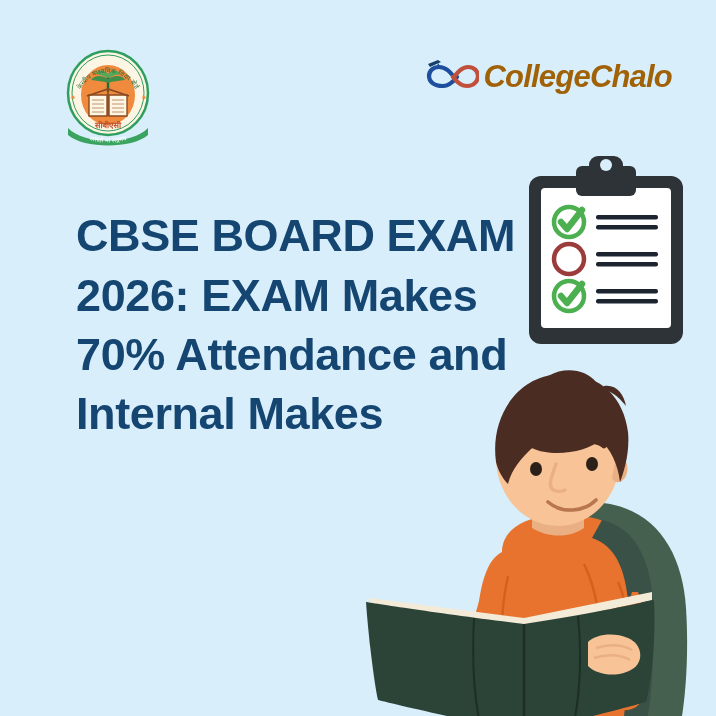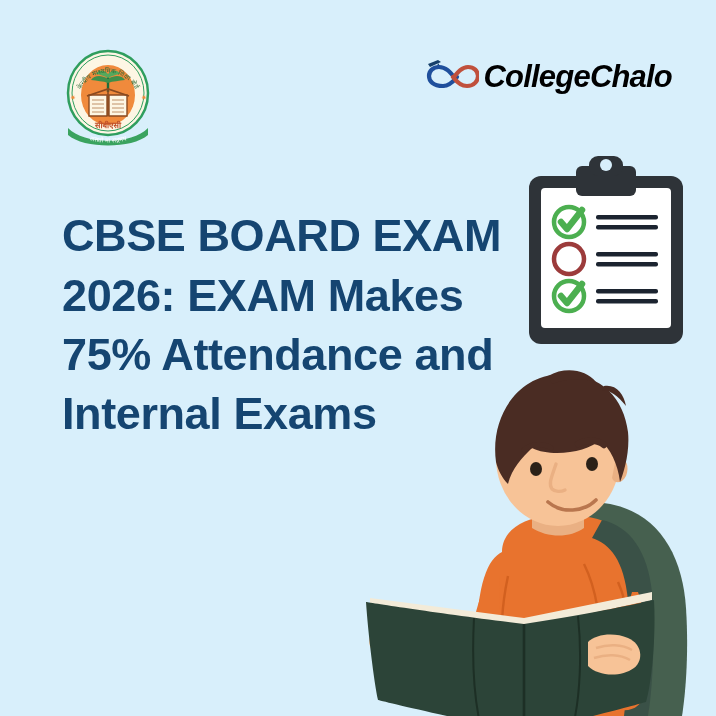--- a/index.html
+++ b/index.html
@@ -39,30 +39,30 @@
     display: flex;
     align-items: center;
     gap: 5px;
   }
   .brand-mark { width: 56px; height: 40px; display: block; flex: none; }
   .brand-text {
     font-family: "Liberation Sans", sans-serif;
     font-size: 31px;
     font-weight: bold;
     font-style: italic;
-    color: #000000;
+    color: #a16207;
     letter-spacing: -0.8px;
     line-height: 1;
     white-space: nowrap;
   }
 
   
   .headline {
     position: absolute;
-    left: 62px;
+    left: 76px;
     top: 176px;
     width: 470px;
     font-size: 45px;
     font-weight: bold;
     line-height: 1.32;
     color: #154571;
     letter-spacing: -0.4px;
     z-index: 4;
   }
   .headline .ln { display: block; white-space: nowrap; }
@@ -181,22 +181,22 @@
         <path d="M40 144 L46 151 L61 132" fill="none" stroke="#4caf50" stroke-width="6.5" stroke-linecap="round" stroke-linejoin="round"></path>
         <rect x="75" y="137" width="62" height="4.5" rx="2" fill="#1c2430"></rect>
         <rect x="75" y="147" width="62" height="4.5" rx="2" fill="#1c2430"></rect>
       </g>
     </svg>
   </div>
 
   <h1 class="headline">
     <span class="ln">CBSE BOARD EXAM</span>
     <span class="ln">2026: EXAM Makes</span>
-    <span class="ln">75% Attendance and</span>
-    <span class="ln">Internal Exams</span>
+    <span class="ln">70% Attendance and</span>
+    <span class="ln">Internal Makes</span>
   </h1>
 
   <div class="student">
     <svg viewBox="0 0 364 364" xmlns="http://www.w3.org/2000/svg">
 
       <path d="M236 150 C300 150 330 196 334 256 C338 318 330 364 330 364 L236 364 Z" fill="#46604f"></path>
 
       <path d="M150 200 C150 178 172 166 196 164 L226 164 C262 166 292 186 296 232
                C300 282 296 364 296 364 L122 364 C122 364 120 262 132 226 C137 210 143 204 150 200 Z" fill="#e8732e"></path>
 

